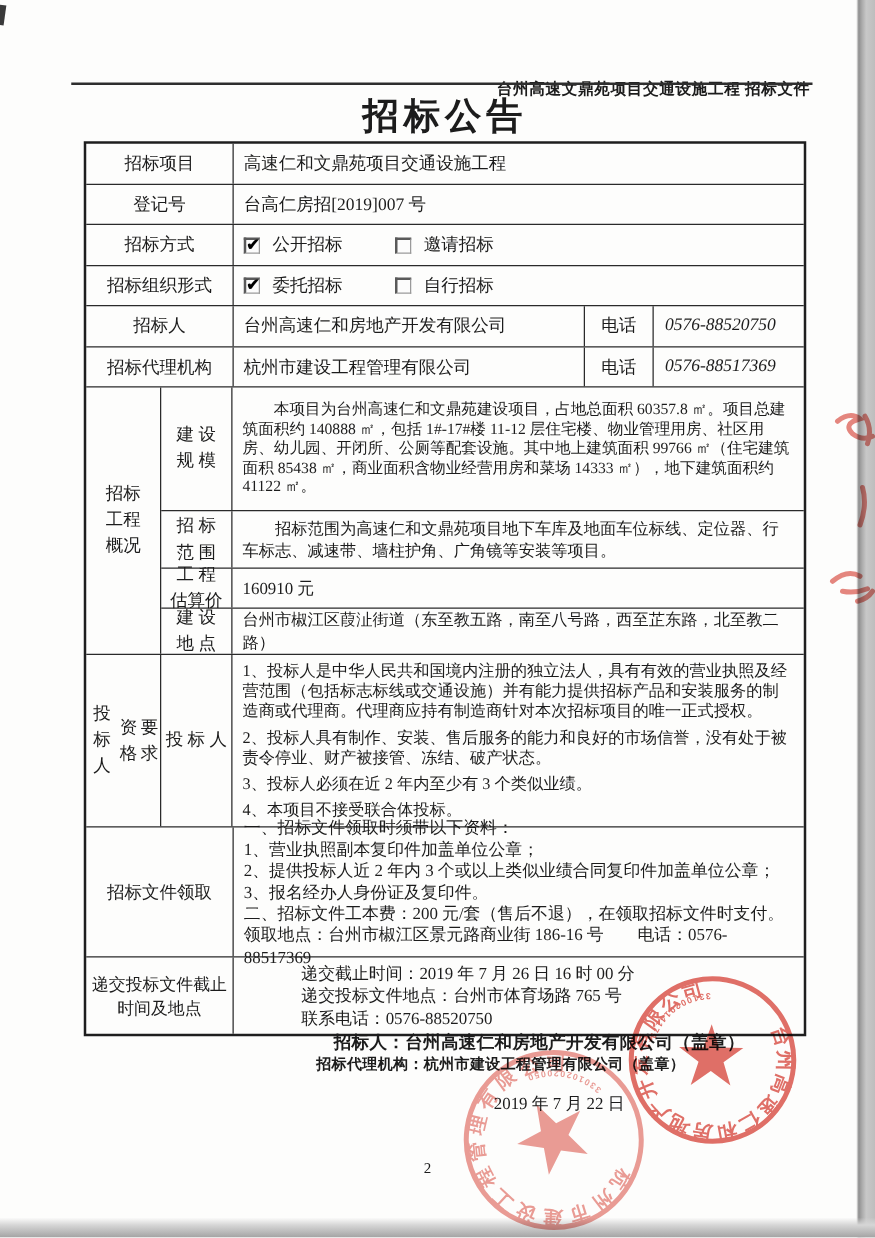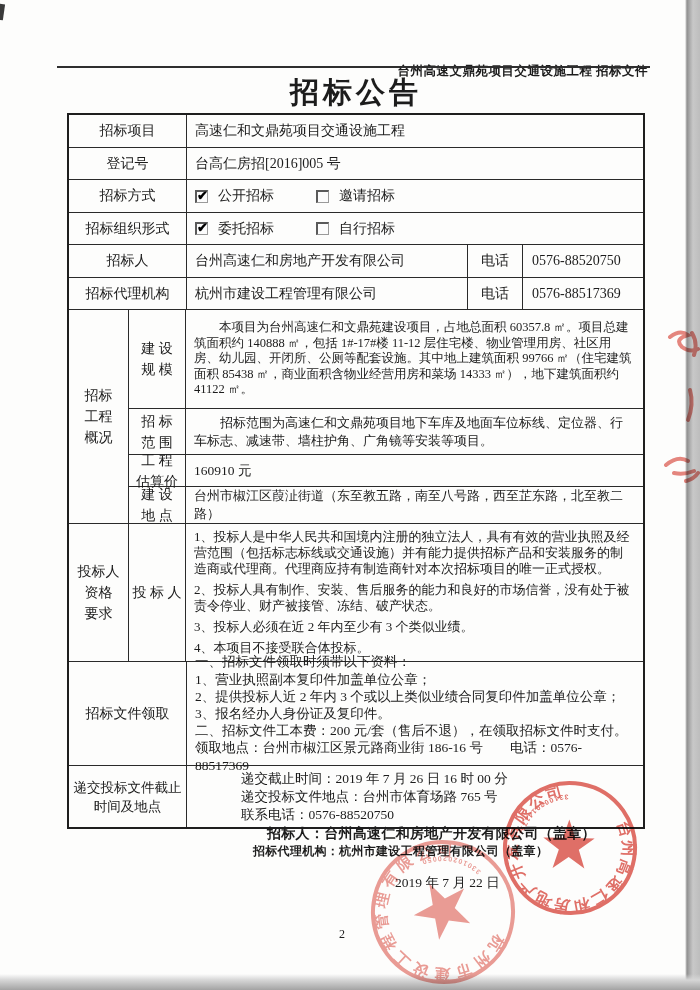--- a/index.html
+++ b/index.html
@@ -24,21 +24,21 @@
   
   .tbl{position:absolute;left:67px;top:113px;width:578px;box-sizing:border-box;
        border:2px solid #1e1e1e;background:transparent;font-size:14px;}
   .trow{display:flex;border-bottom:1.5px solid #2a2a2a;box-sizing:border-box;}
   .trow:last-child{border-bottom:none;}
   .cell{box-sizing:border-box;display:flex;align-items:center;}
   .lab{width:118px;flex:0 0 118px;justify-content:center;text-align:center;
        border-right:1.5px solid #2a2a2a;padding:2px;}
   .val{flex:1;padding:2px 8px;}
   .phone-lab{flex:0 0 56px;justify-content:center;border-left:1.5px solid #2a2a2a;border-right:1.5px solid #2a2a2a;}
-  .phone-val{flex:0 0 120px;justify-content:flex-start;padding-left:9px;font-family:"Liberation Serif",serif;}
+  .phone-val{flex:0 0 120px;justify-content:flex-start;padding-left:9px;font-family:"Liberation Serif",serif;font-style:italic;}
 
   .h33{height:33px;} .h32{height:32px;}
 
   
   .opt{display:flex;align-items:center;margin-right:42px;}
   .cb{width:13px;height:13px;box-sizing:border-box;background:#fcfcfc;
       border-top:2px solid #5a5a5a;border-left:2px solid #5a5a5a;
       border-right:1px solid #9a9a9a;border-bottom:1px solid #9a9a9a;
       display:flex;align-items:center;justify-content:center;margin-right:10px;position:relative;}
   .cb .tick{display:none;font-size:13px;line-height:9px;font-weight:bold;color:#000;
@@ -92,21 +92,21 @@
 
   <div class="tbl">
 
     <div class="trow h33">
       <div class="cell lab">招标项目</div>
       <div class="cell val">高速仁和文鼎苑项目交通设施工程</div>
     </div>
 
     <div class="trow h32">
       <div class="cell lab">登记号</div>
-      <div class="cell val">台高仁房招[2016]005 号</div>
+      <div class="cell val">台高仁房招[2019]007 号</div>
     </div>
 
     <div class="trow h33">
       <div class="cell lab">招标方式</div>
       <div class="cell val">
         <span class="opt">
           <span class="cb checked">
               <span class="tick">✔</span>
             </span>
           <span>公开招标</span>
@@ -184,21 +184,21 @@
           <div class="cell subcol">
             <span>建 设</span>
             <span>地 点</span>
           </div>
           <div class="cell val" style="font-size:13px;">台州市椒江区葭沚街道（东至教五路，南至八号路，西至芷东路，北至教二路）</div>
         </div>
       </div>
     </div>
 
     <div class="trow" style="height:138px;">
-      <div class="cell seccol" style="flex-direction:column;">
+      <div class="cell seccol" style="flex-direction:row;">
         <span>投标人</span>
         <span>资格</span>
         <span>要求</span>
       </div>
       <div class="cell subcol">投 标 人</div>
       <div class="cell" style="flex:1;">
         <div class="content">
           <p class="qitem">1、投标人是中华人民共和国境内注册的独立法人，具有有效的营业执照及经营范围（包括标志标线或交通设施）并有能力提供招标产品和安装服务的制造商或代理商。代理商应持有制造商针对本次招标项目的唯一正式授权。</p>
           <p class="qitem">2、投标人具有制作、安装、售后服务的能力和良好的市场信誉，没有处于被责令停业、财产被接管、冻结、破产状态。</p>
           <p class="qitem">3、投标人必须在近 2 年内至少有 3 个类似业绩。</p>

